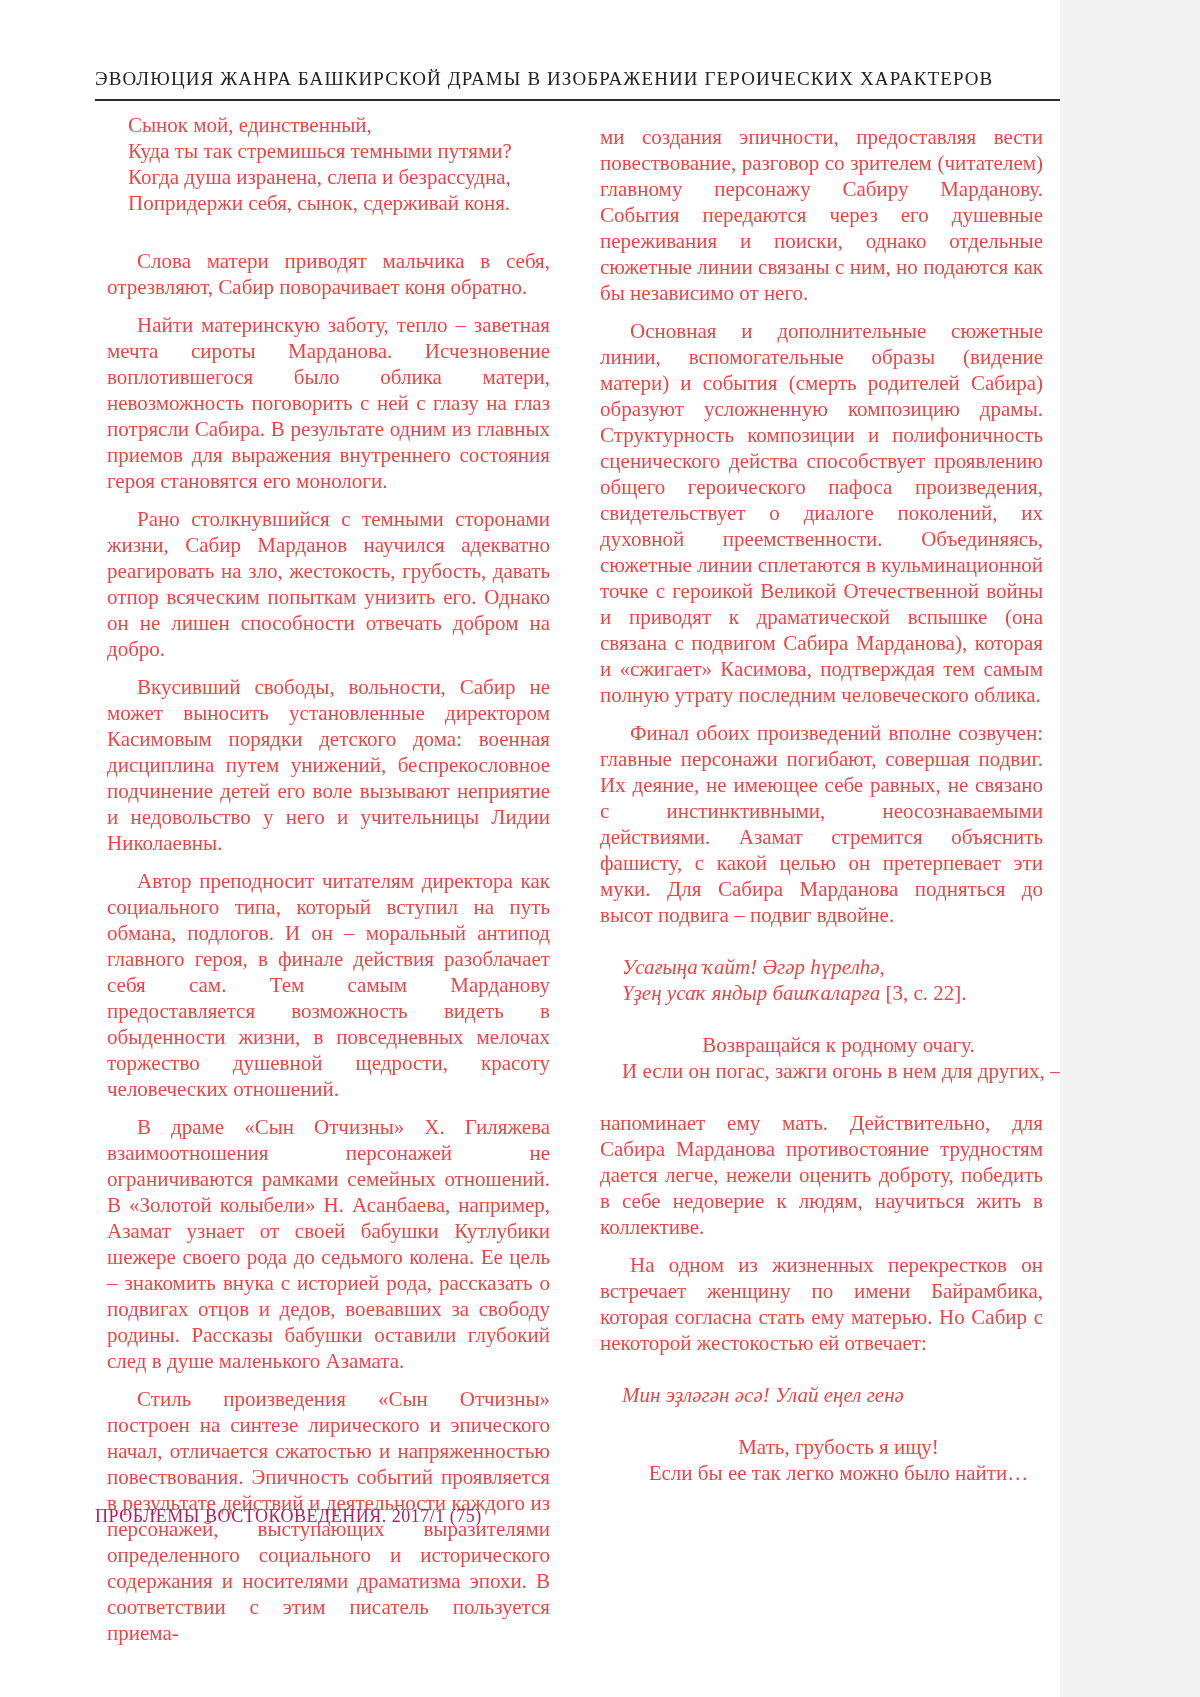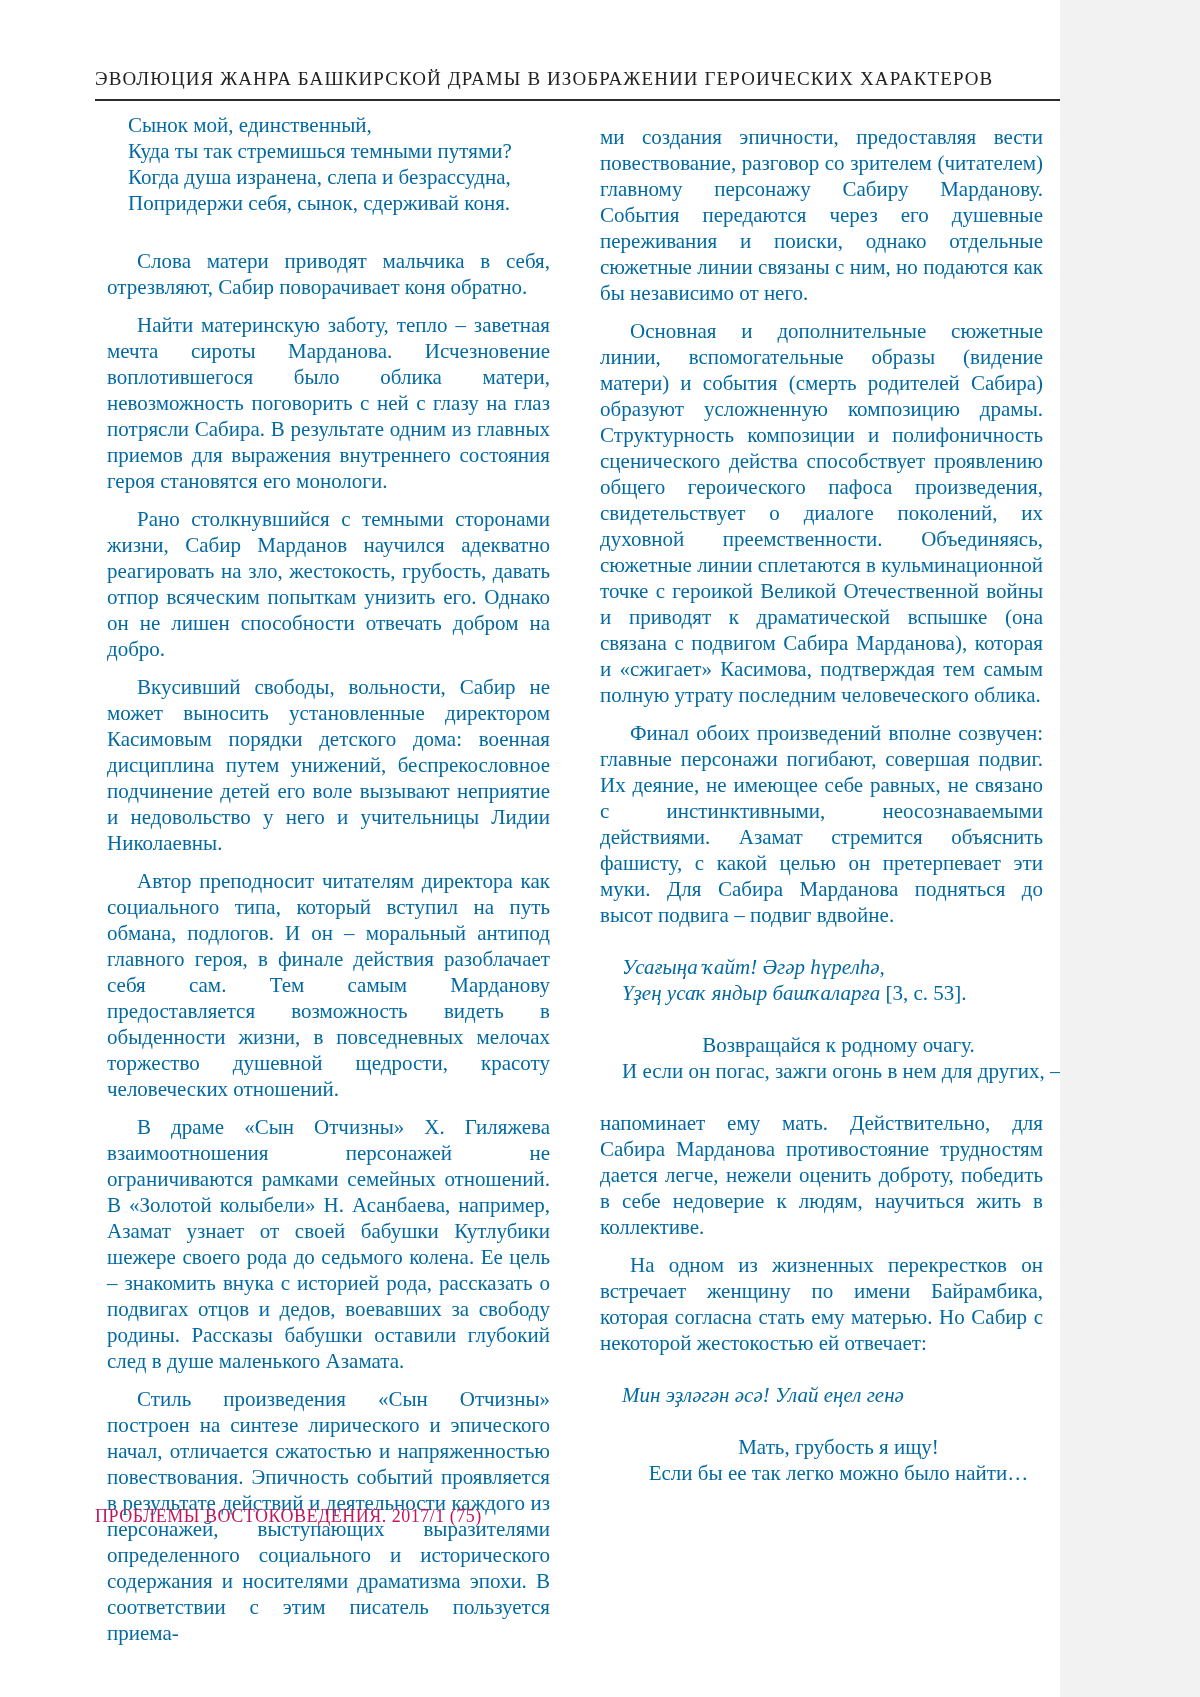--- a/index.html
+++ b/index.html
@@ -26,21 +26,21 @@
   }
   .header-page{font-size:19px;color:#14532d;}
   .header-rule{
     position:absolute;left:95px;top:99px;width:1022px;height:0;
     border-top:2px solid #2b2b2b;
   }
   
   .col{
     position:absolute;top:112px;width:467px;
     font-size:21px;line-height:26px;
-    text-align:justify;color:#0369a1;
+    text-align:justify;color:#ef4444;
   }
   .col-left{left:95px;}
   .col-right{left:588px;}
   .col p{margin:12px;text-indent:30px;}
   .col p.noindent{text-indent:0;}
   
   .poem{
     margin:0 0 32px 33px;
     text-align:left;
   }
@@ -94,21 +94,21 @@
   <div class="col col-right">
     <p class="noindent">ми создания эпичности, предоставляя вести повествование, разговор со зрителем (читателем) главному персонажу Сабиру Марданову. События передаются через его душевные переживания и поиски, однако отдельные сюжетные линии связаны с ним, но подаются как бы независимо от него.</p>
     <p>Основная и дополнительные сюжетные линии, вспомогательные образы (видение матери) и события (смерть родителей Сабира) образуют усложненную композицию драмы. Структурность композиции и полифоничность сценического действа способствует проявлению общего героического пафоса произведения, свидетельствует о диалоге поколений, их духовной преемственности. Объединяясь, сюжетные линии сплетаются в кульминационной точке с героикой Великой Отечественной войны и приводят к драматической вспышке (она связана с подвигом Сабира Марданова), которая и «сжигает» Касимова, подтверждая тем самым полную утрату последним человеческого облика.</p>
     <p>Финал обоих произведений вполне созвучен: главные персонажи погибают, совершая подвиг. Их деяние, не имеющее себе равных, не связано с инстинктивными, неосознаваемыми действиями. Азамат стремится объяснить фашисту, с какой целью он претерпевает эти муки. Для Сабира Марданова подняться до высот подвига – подвиг вдвойне.</p>
 
     <div class="quote">
       <div class="q-line">
         <span class="q-it">Усағыңа ҡайт! Әгәр һүрелһә,</span>
       </div>
       <div class="q-line">
-        <span class="q-it">Үҙең усаҡ яндыр башҡаларға</span><span class="q-cite"> [3, с. 53].</span>
+        <span class="q-it">Үҙең усаҡ яндыр башҡаларға</span><span class="q-cite"> [3, с. 22].</span>
       </div>
     </div>
 
     <div class="transl">
       <div>Возвращайся к родному очагу.</div>
       <div>И если он погас, зажги огонь в нем для других, –</div>
     </div>
 
     <p class="noindent">напоминает ему мать. Действительно, для Сабира Марданова противостояние трудностям дается легче, нежели оценить доброту, победить в себе недоверие к людям, научиться жить в коллективе.</p>
     <p>На одном из жизненных перекрестков он встречает женщину по имени Байрамбика, которая согласна стать ему матерью. Но Сабир с некоторой жестокостью ей отвечает:</p>

